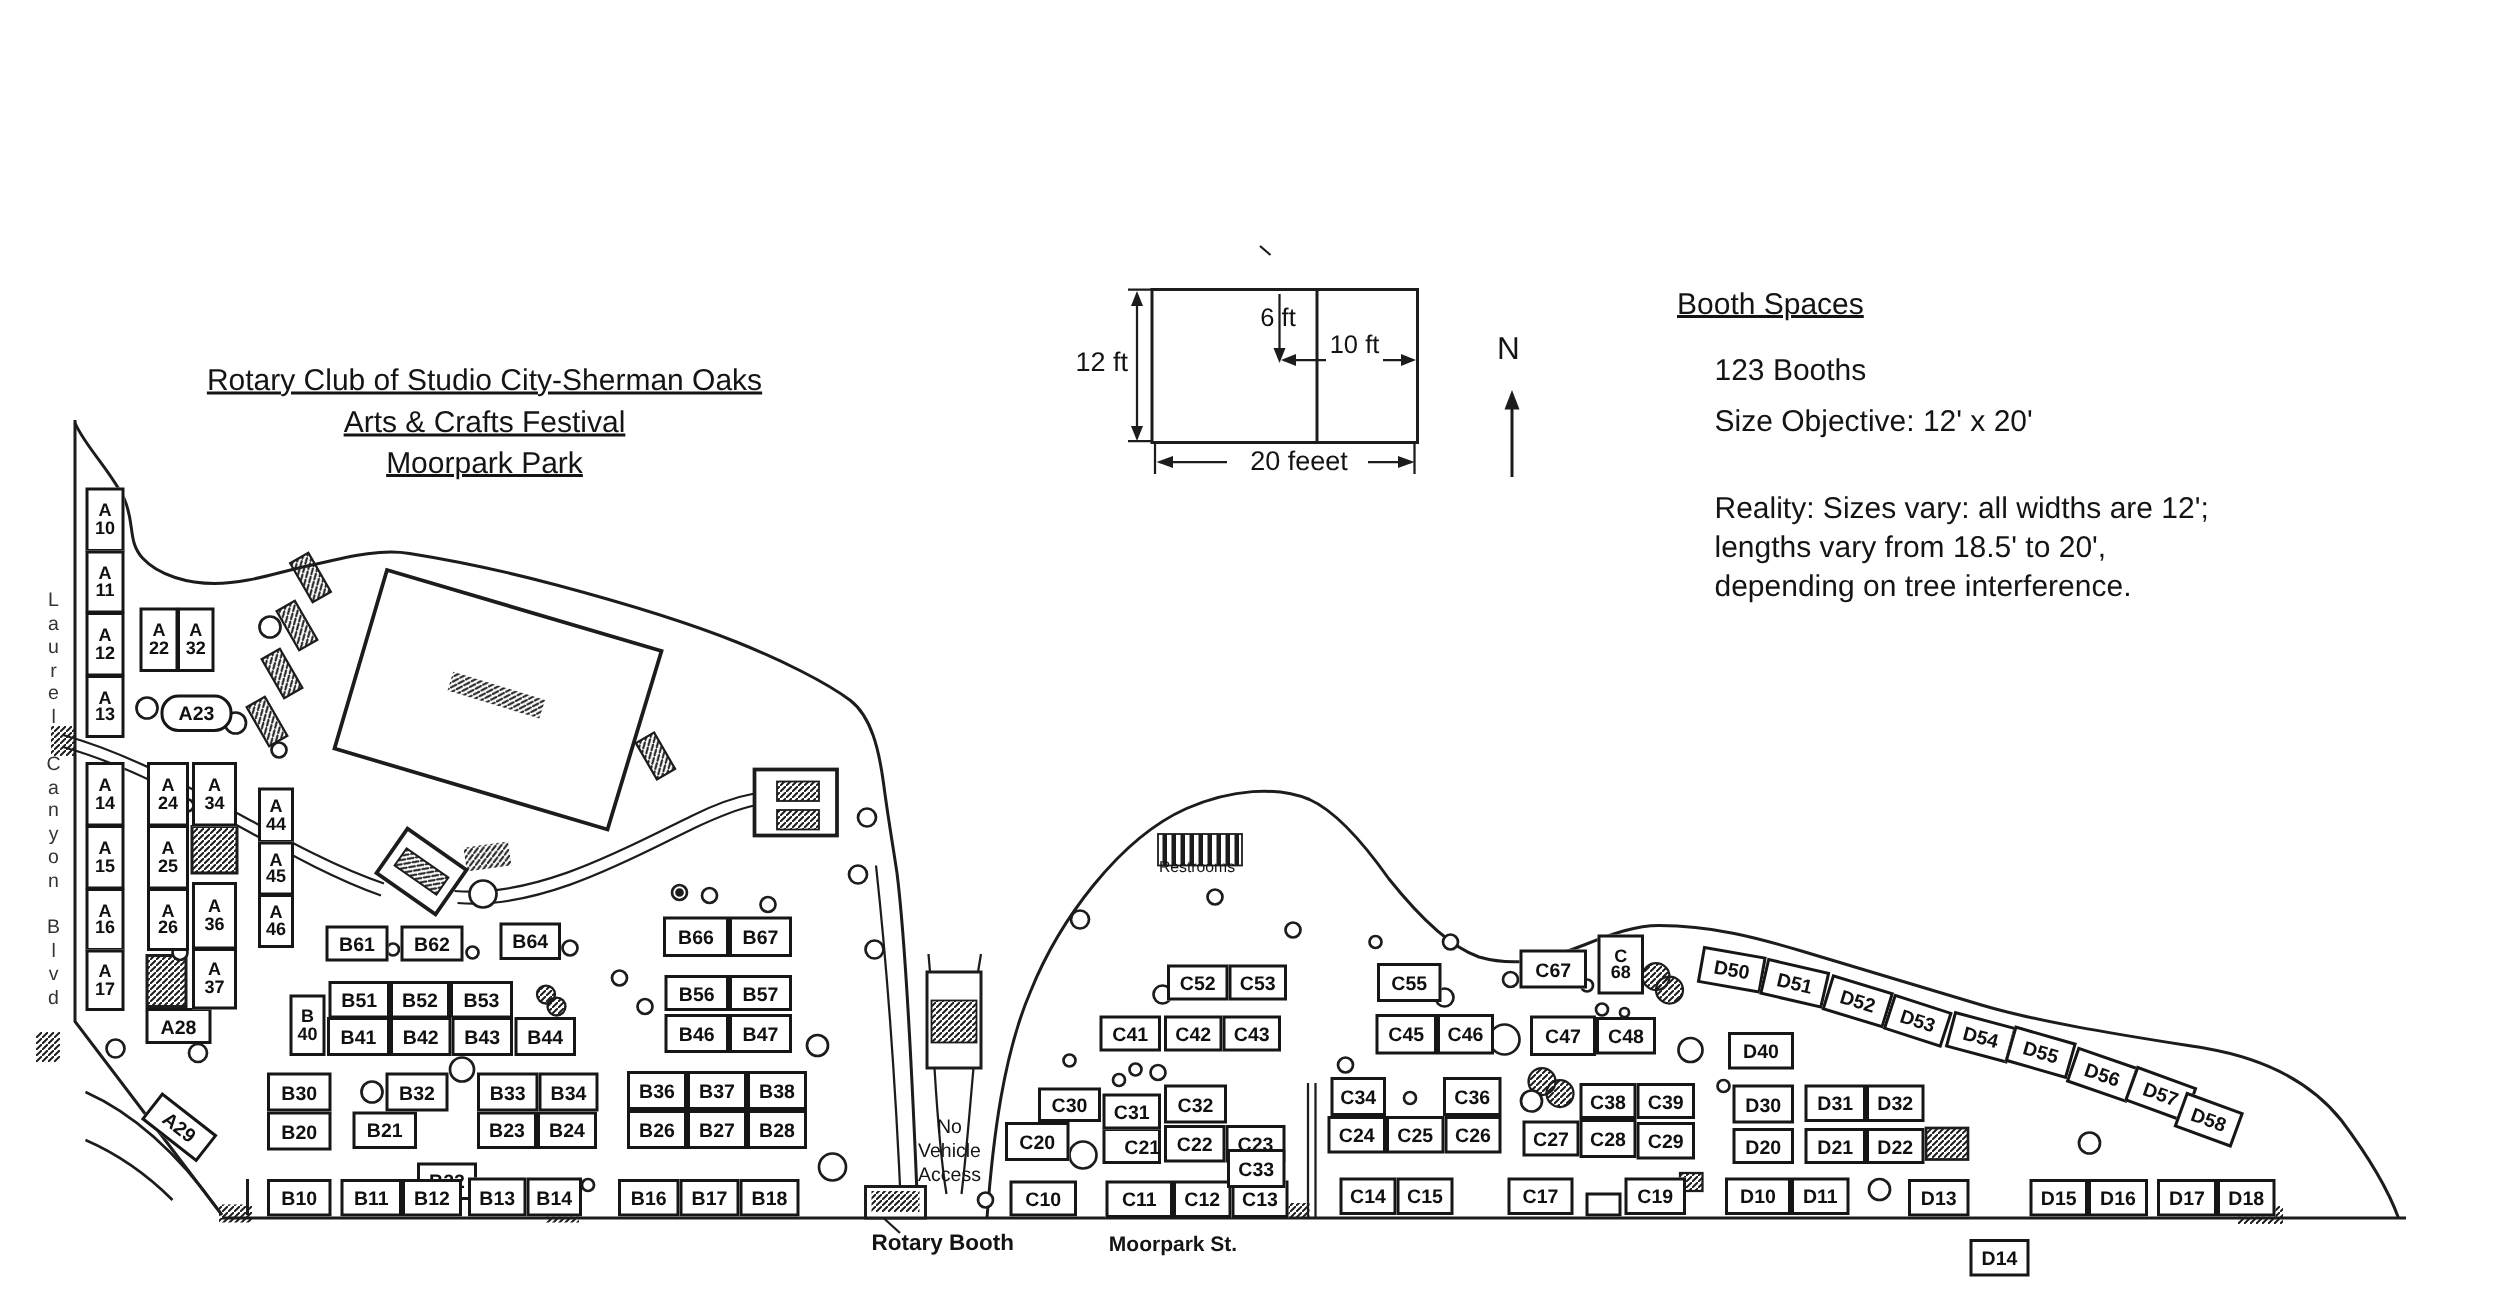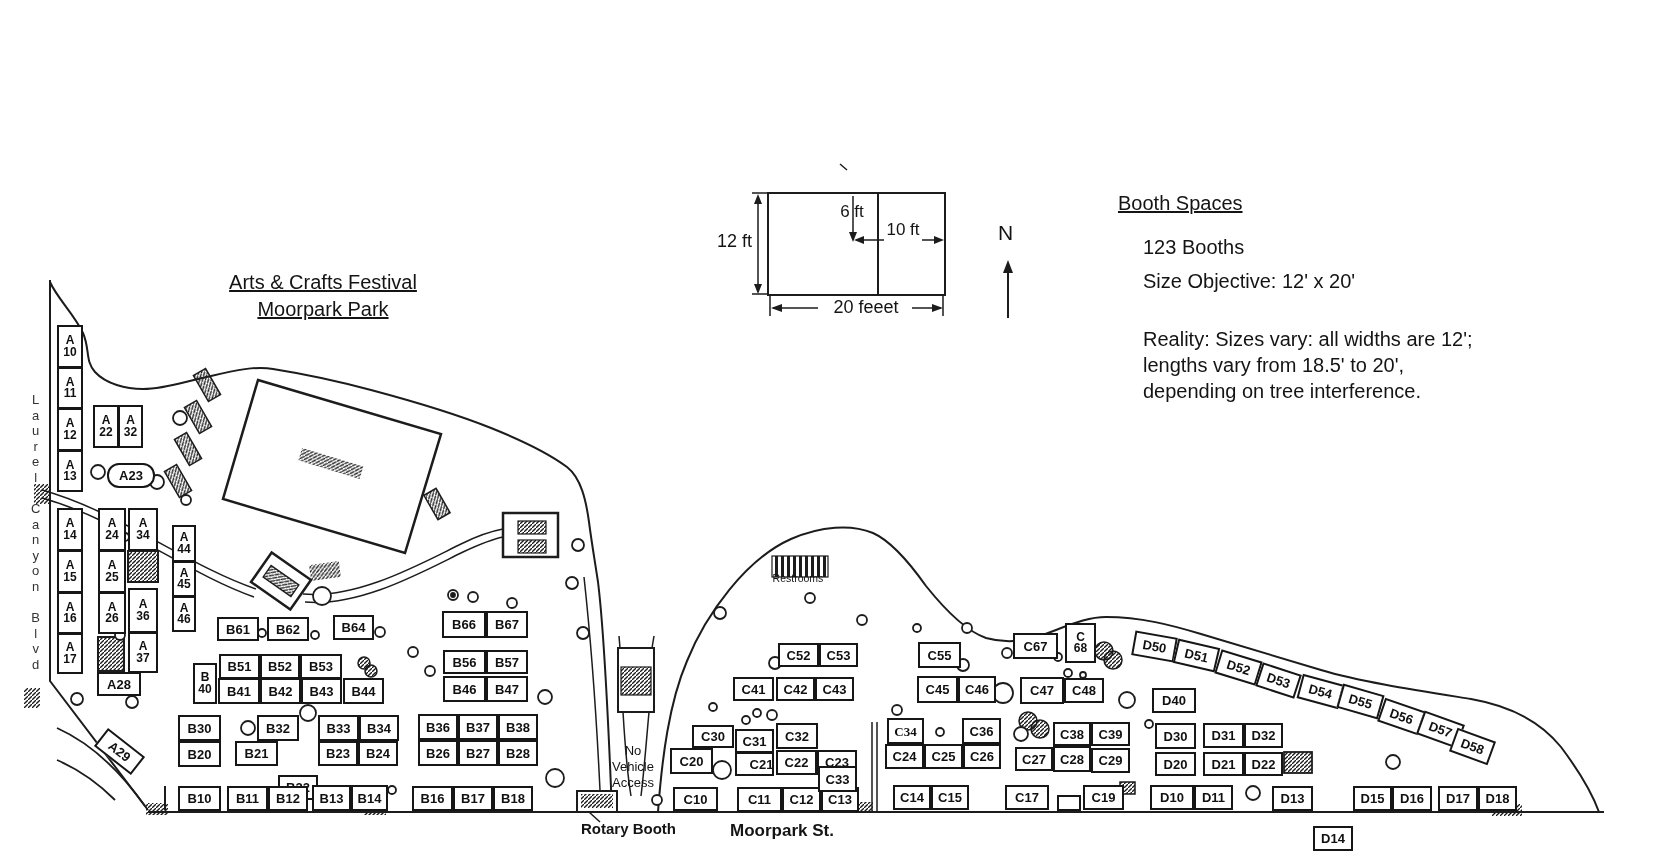--- a/index.html
+++ b/index.html
@@ -195,20 +195,21 @@
         <polygon points="932,304 932,312 943,308"></polygon>
       </g>
     </g>
 
     <g>
       <path d="M1008,270 V318" stroke="#1c1c1c" stroke-width="2"></path>
       <polygon points="1003,273 1013,273 1008,260" fill="#1c1c1c"></polygon>
     </g>
   </svg>
 
+  <div class="lbl title-line underline" style="top:243px;"><span>Rotary Club of Studio City-Sherman Oaks</span></div>
   <div class="lbl title-line underline" style="top:271px;"><span>Arts &amp; Crafts Festival</span></div>
   <div class="lbl title-line underline" style="top:298px;"><span>Moorpark Park</span></div>
 
   <div class="lbl info underline" style="left:1118px;top:192px;"><span>Booth Spaces</span></div>
   <div class="lbl info" style="left:1143px;top:236px;">123 Booths</div>
   <div class="lbl info" style="left:1143px;top:270px;">Size Objective: 12' x 20'</div>
   <div class="lbl info" style="left:1143px;top:326px;width:340px;line-height:26px;">Reality: Sizes vary: all widths are 12'; lengths vary from 18.5' to 20', depending on tree interference.</div>
 
   <div class="lbl" style="left:700px;top:231px;width:52px;text-align:right;font-size:18px;">12 ft</div>
   <div class="lbl center" style="left:832px;top:202px;width:40px;font-size:17px;">6 ft</div>
@@ -230,21 +231,21 @@
       <span>y</span>
       <span>o</span>
       <span>n</span>
       <span class="gap"></span>
       <span>B</span>
       <span>l</span>
       <span>v</span>
       <span>d</span>
     </div>
   <div class="lbl center" style="left:566px;top:820px;width:125px;font-size:15px;font-weight:bold;">Rotary Booth</div>
-  <div class="lbl center" style="left:722px;top:821px;width:120px;font-size:17px;font-weight:bold;">Moorpark St.</div>
+  <div class="lbl center" style="left:722px;top:821px;width:120px;font-size:14px;font-weight:bold;">Moorpark St.</div>
   <div class="lbl center small-note" style="left:604px;top:743px;width:58px;font-size:13px;line-height:16px;">No
 Vehicle
 Access</div>
   <div class="lbl center" style="left:764px;top:572px;width:68px;font-size:10.5px;">Restrooms</div>
 
   <div>
       <div class="booth two" style="left: 57px; top: 325px; width: 26px; height: 43px;">A
 10</div>
       <div class="booth two" style="left: 57px; top: 367px; width: 26px; height: 42px;">A
 11</div>
@@ -344,21 +345,21 @@
       <div class="booth" style="left: 778px; top: 643px; width: 41px; height: 24px;">C52</div>
       <div class="booth" style="left: 819px; top: 643px; width: 39px; height: 24px;">C53</div>
       <div class="booth" style="left: 918px; top: 642px; width: 43px; height: 26px;">C55</div>
       <div class="booth" style="left: 917px; top: 676px; width: 41px; height: 27px;">C45</div>
       <div class="booth" style="left: 958px; top: 676px; width: 38px; height: 27px;">C46</div>
       <div class="booth" style="left: 1020px; top: 677px; width: 44px; height: 27px;">C47</div>
       <div class="booth" style="left: 1064px; top: 678px; width: 40px; height: 25px;">C48</div>
       <div class="booth" style="left: 1013px; top: 633px; width: 45px; height: 26px;">C67</div>
       <div class="booth two" style="left: 1065px; top: 623px; width: 31px; height: 40px;">C
 68</div>
-      <div class="booth" style="left: 887px; top: 718px; width: 37px; height: 26px; font-family: Liberation Serif, serif;">C34</div>
+      <div class="booth" style="left: 887px; top: 718px; width: 37px; height: 26px;">C34</div>
       <div class="booth" style="left: 962px; top: 718px; width: 39px; height: 26px;">C36</div>
       <div class="booth" style="left: 885px; top: 744px; width: 39px; height: 25px;">C24</div>
       <div class="booth" style="left: 924px; top: 744px; width: 39px; height: 25px;">C25</div>
       <div class="booth" style="left: 963px; top: 744px; width: 38px; height: 25px;">C26</div>
       <div class="booth" style="left: 1015px; top: 747px; width: 38px; height: 24px;">C27</div>
       <div class="booth" style="left: 1053px; top: 746px; width: 38px; height: 26px;">C28</div>
       <div class="booth" style="left: 1091px; top: 748px; width: 39px; height: 25px;">C29</div>
       <div class="booth" style="left: 1053px; top: 722px; width: 38px; height: 24px;">C38</div>
       <div class="booth" style="left: 1091px; top: 722px; width: 39px; height: 24px;">C39</div>
       <div class="booth" style="left: 893px; top: 785px; width: 38px; height: 25px;">C14</div>

